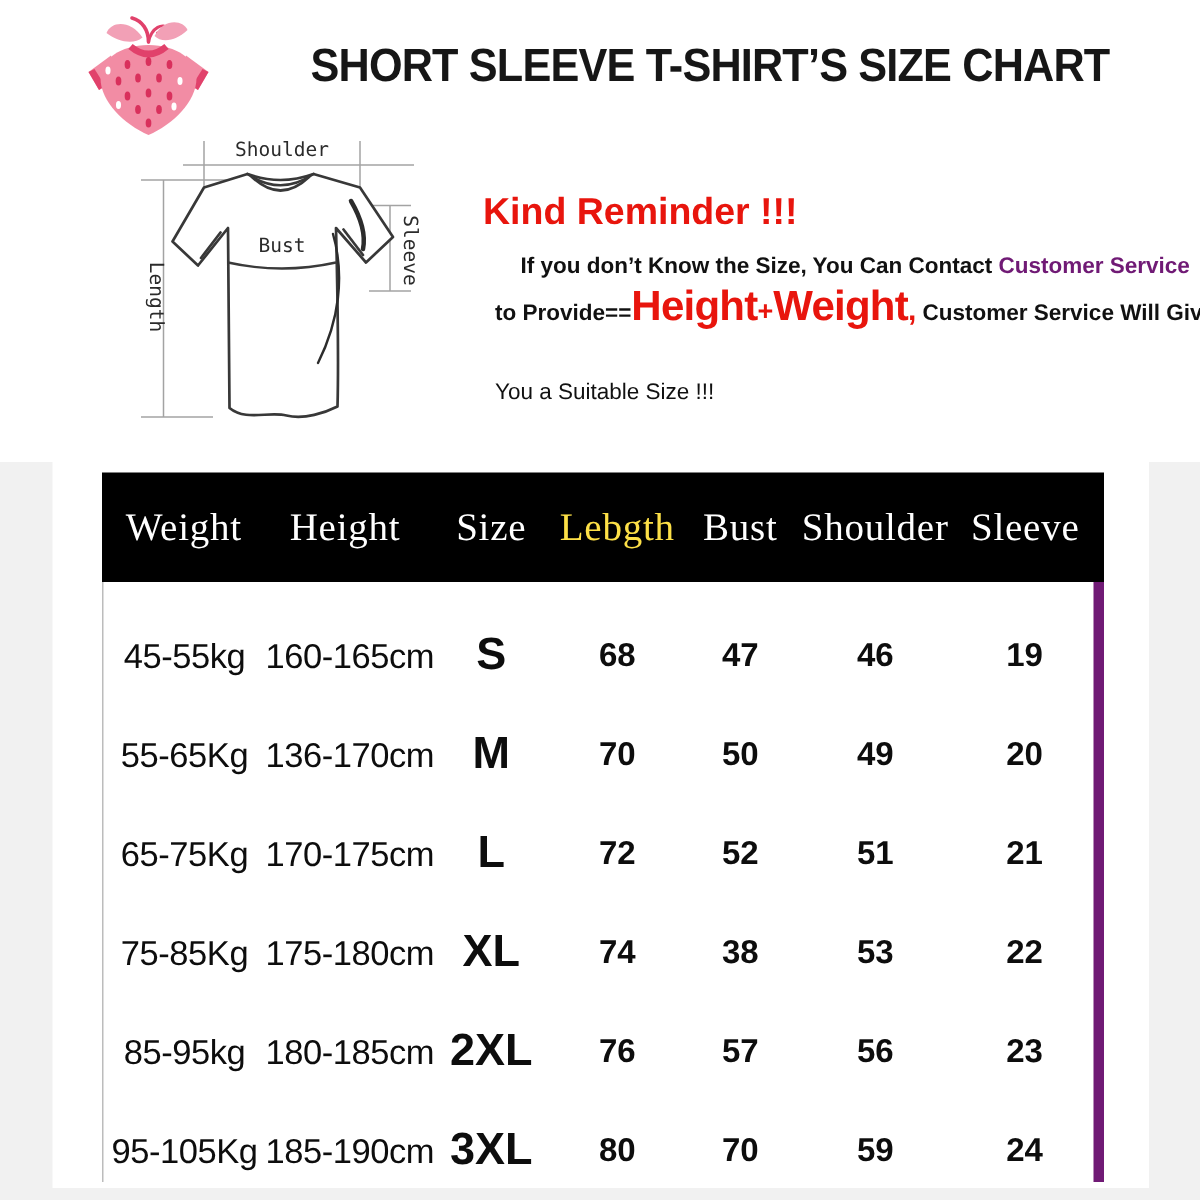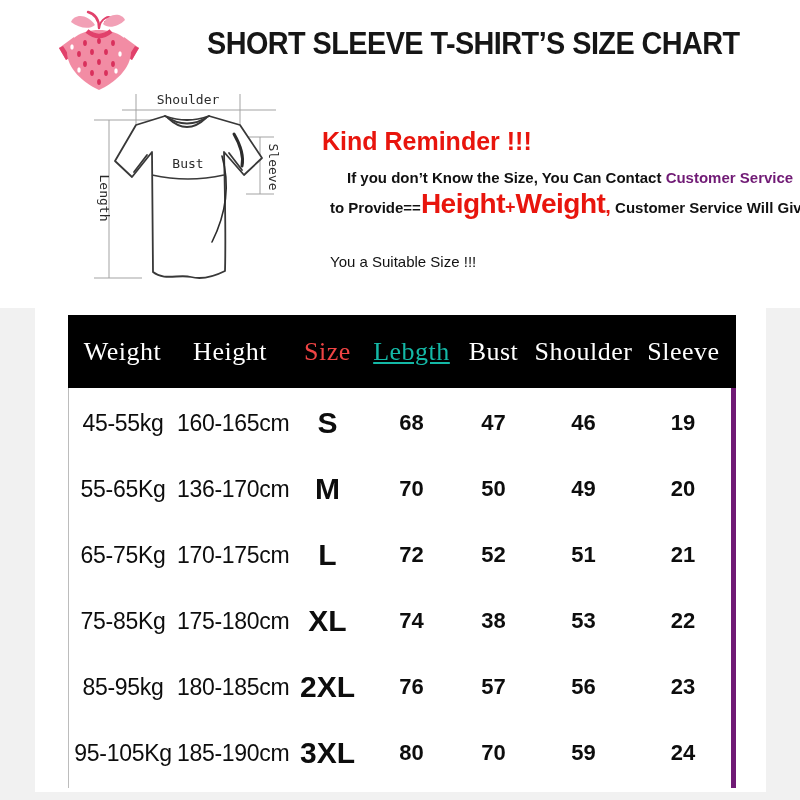--- a/index.html
+++ b/index.html
@@ -67,22 +67,22 @@
     display:grid;grid-template-columns:109px 106px 89px 79px 85px 95px 105px;
   }
   .th{
     display:flex;align-items:center;justify-content:center;
     font-family:"Liberation Serif",serif;
     font-size:26px;letter-spacing:0.5px;
   }
   .tbody{
     position:absolute;left:33px;top:80px;width:668px;height:400px;
     box-sizing:border-box;overflow:hidden;
-    border-left:1px solid #bcbcbc;border-right:5px solid #701a75;
-    padding-top:2px;
+    border-left:1px solid #bcbcbc;border-right:7px solid #701a75;
+    padding-top:16px;
   }
   .tr{
     display:grid;grid-template-columns:108px 106px 89px 79px 85px 95px 104px;
     height:66px;align-items:center;
   }
   .td{text-align:center;color:#0d0d0d;white-space:nowrap;}
   .td.c0,.td.c1{font-size:23px;font-weight:400;letter-spacing:-0.3px;}
   .td.c2{font-size:30px;font-weight:700;}
   .td.c3,.td.c4,.td.c5,.td.c6{font-size:22px;font-weight:700;}
 </style>
@@ -168,22 +168,22 @@
 
   <div class="reminder-line2"><span>to Provide==</span><span class="big-red" style="color:#e8150d;">Height</span><span class="big-red-plus" style="color:#e8150d;">+</span><span class="big-red" style="color:#e8150d;">Weight</span><span style="color:#e8150d;font-size:20px;">,</span><span> Customer Service Will Give</span></div>
 
   <div class="reminder-line3">You a Suitable Size !!!</div>
 
   <div class="table-section">
     <div class="table-panel">
       <div class="thead" style="background: rgb(0, 0, 0);">
           <div class="th" style="color: rgb(255, 255, 255);">Weight</div>
           <div class="th" style="color: rgb(255, 255, 255);">Height</div>
-          <div class="th" style="color: #ef4444; font-family: Liberation Serif, serif;">Size</div>
-          <div class="th" style="color: #14b8a6; text-decoration: underline;">Lebgth</div>
+          <div class="th" style="color: #ffffff; font-family: Liberation Serif, serif;">Size</div>
+          <div class="th" style="color: #fde047;">Lebgth</div>
           <div class="th" style="color: rgb(255, 255, 255);">Bust</div>
           <div class="th" style="color: rgb(255, 255, 255);">Shoulder</div>
           <div class="th" style="color: rgb(255, 255, 255);">Sleeve</div>
         </div>
       <div class="tbody">
           <div class="tr">
             <div class="td c0">45-55kg</div>
             <div class="td c1">160-165cm</div>
             <div class="td c2">S</div>
             <div class="td c3">68</div>

